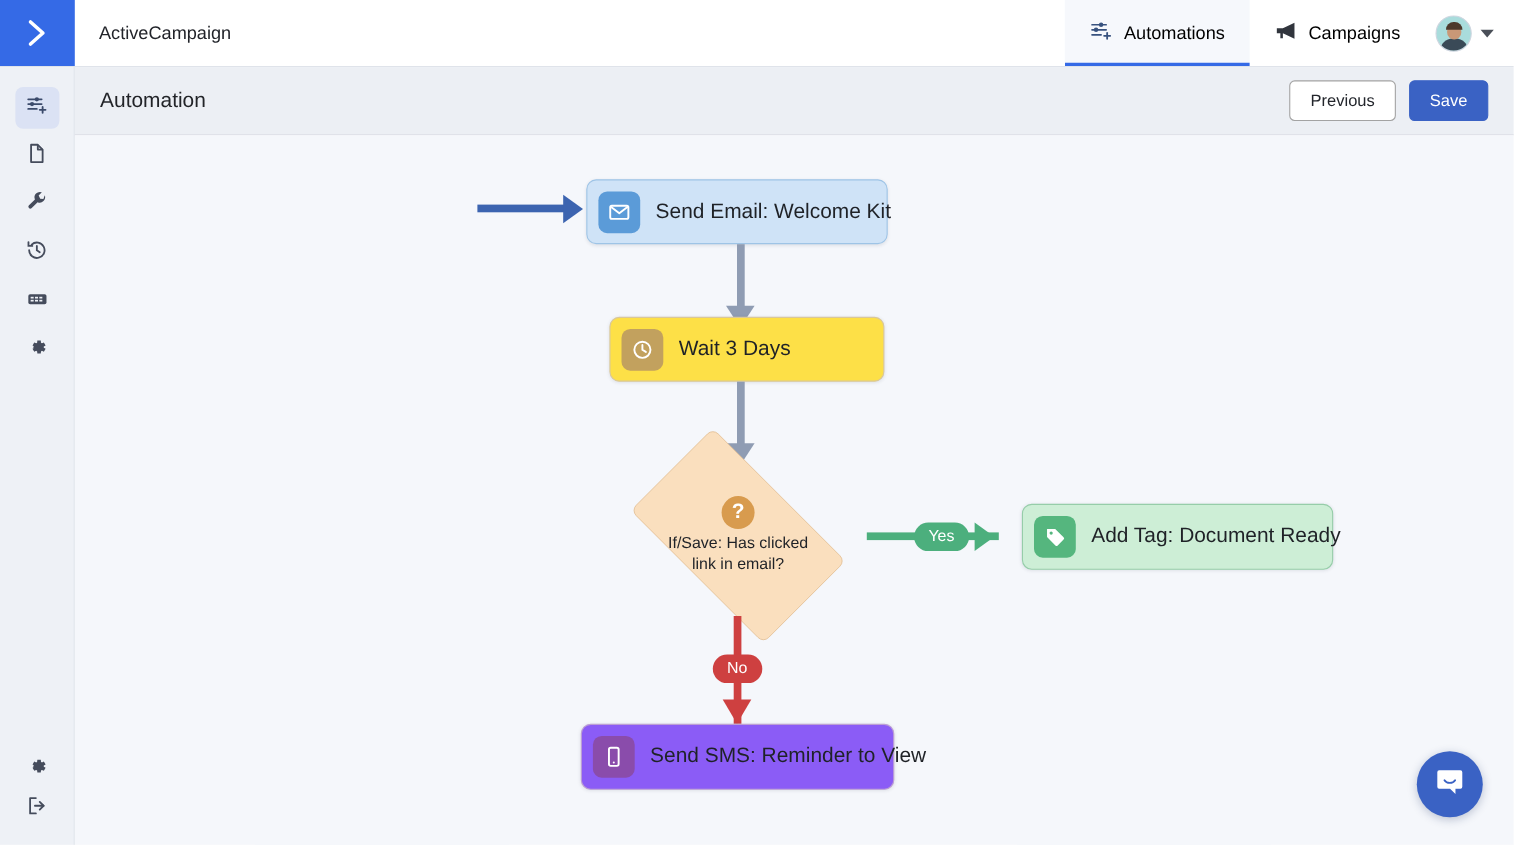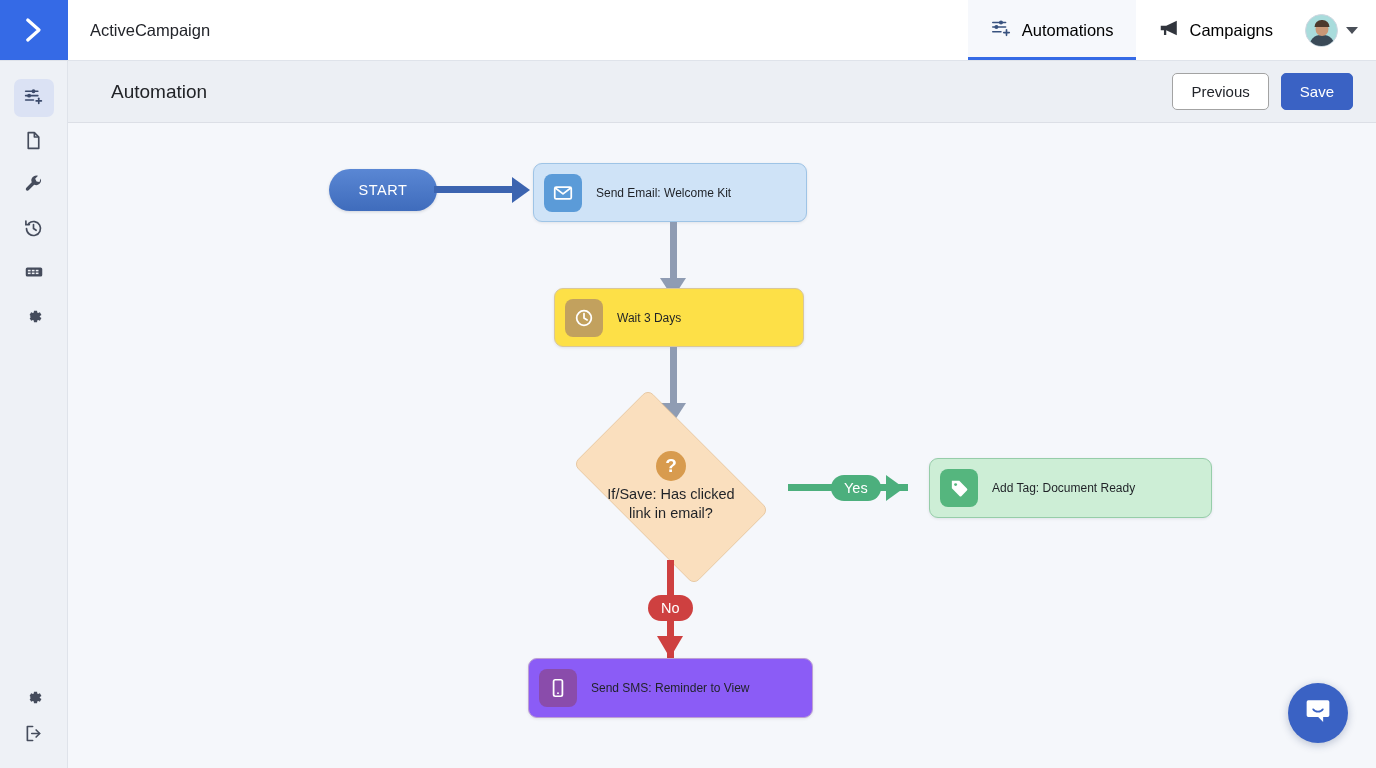--- a/index.html
+++ b/index.html
@@ -106,21 +106,20 @@
     position: absolute; top: 61px; left: 68px;
     width: 1308px; height: 62px;
     background: #eceff4;
     border-bottom: 1px solid #dcdfe6;
     display: flex; align-items: center;
     padding: 0 23px;
   }
   .page-title {
     font-size: 19px; color: #222428;
     flex: 1 1 auto;
-    margin-left: 20px;
   }
   .btn {
     font-size: 15px;
     border-radius: 5px;
     padding: 9px 18px;
     cursor: pointer;
     border: 1px solid transparent;
   }
   .btn-secondary {
     background: #ffffff; color: #22252b;
@@ -148,21 +147,21 @@
     padding: 0 14px 0 10px;
     box-shadow: 0 1px 3px rgba(40,50,70,.10);
   }
   .node-icon {
     width: 38px; height: 38px;
     border-radius: 8px;
     display: flex; align-items: center; justify-content: center;
     flex: 0 0 38px;
   }
   .node-label {
-    font-size: 12px; color: #1f2227;
+    font-size: 19px; color: #1f2227;
     padding-left: 14px;
     white-space: nowrap;
   }
 
   .start-pill {
     position: absolute;
     width: 108px; height: 42px;
     border-radius: 21px;
     background: linear-gradient(180deg, #5a87d4 0%, #3f6cbc 100%);
     color: #ffffff;
@@ -390,23 +389,20 @@
 </div>
 
 <div class="pageheader">
   <div class="page-title">Automation</div>
   <button class="btn btn-secondary">Previous</button>
   <button class="btn btn-primary">Save</button>
 </div>
 
 <div class="canvas">
 
-  <div class="start-pill" style="left:261px; top:46px;">
-    <span>START</span>
-  </div>
 
   <div class="conn-h" style="left:366px; top:63px; width:80px; background:#3c64b0;"></div>
   <div class="arrow-right" style="left:444px; top:54px; border-left:18px solid #3c64b0;"></div>
 
   <div class="node" style="left:465px; top:40px; width:274px; height:59px; background:#cfe3f7; border:1px solid #9ec4e6;">
     <div class="node-icon" style="background:#5b9bd8;">
       <svg width="22" height="22" viewBox="0 0 24 24" fill="none" stroke="#ffffff" stroke-width="1.9" stroke-linejoin="round">
         <rect x="3" y="5.5" width="18" height="13" rx="1.6"></rect>
         <path d="M3.6 6.6 L12 13 L20.4 6.6"></path>
       </svg>

